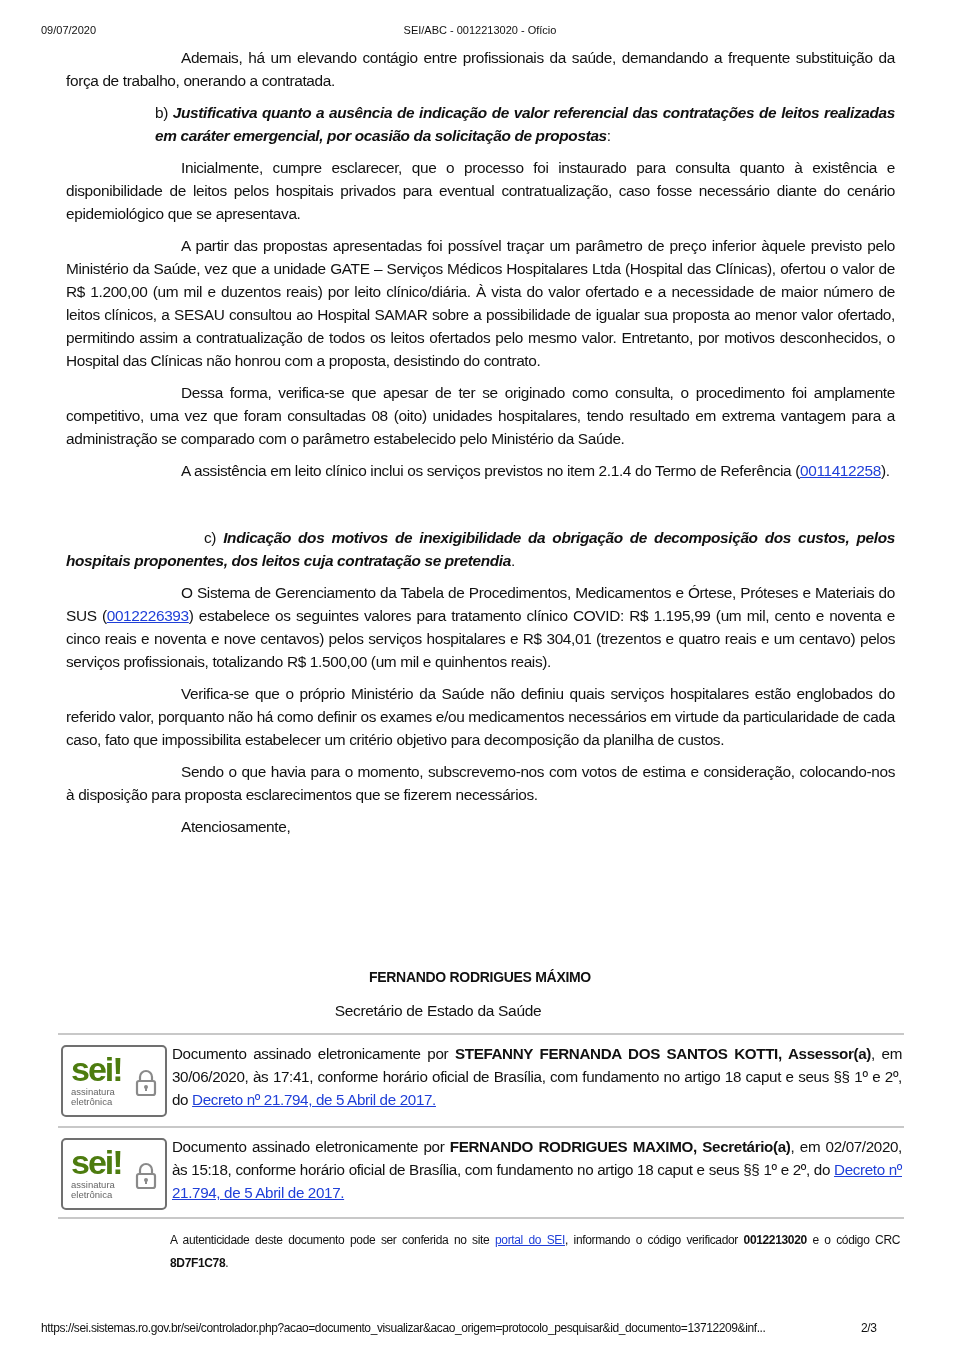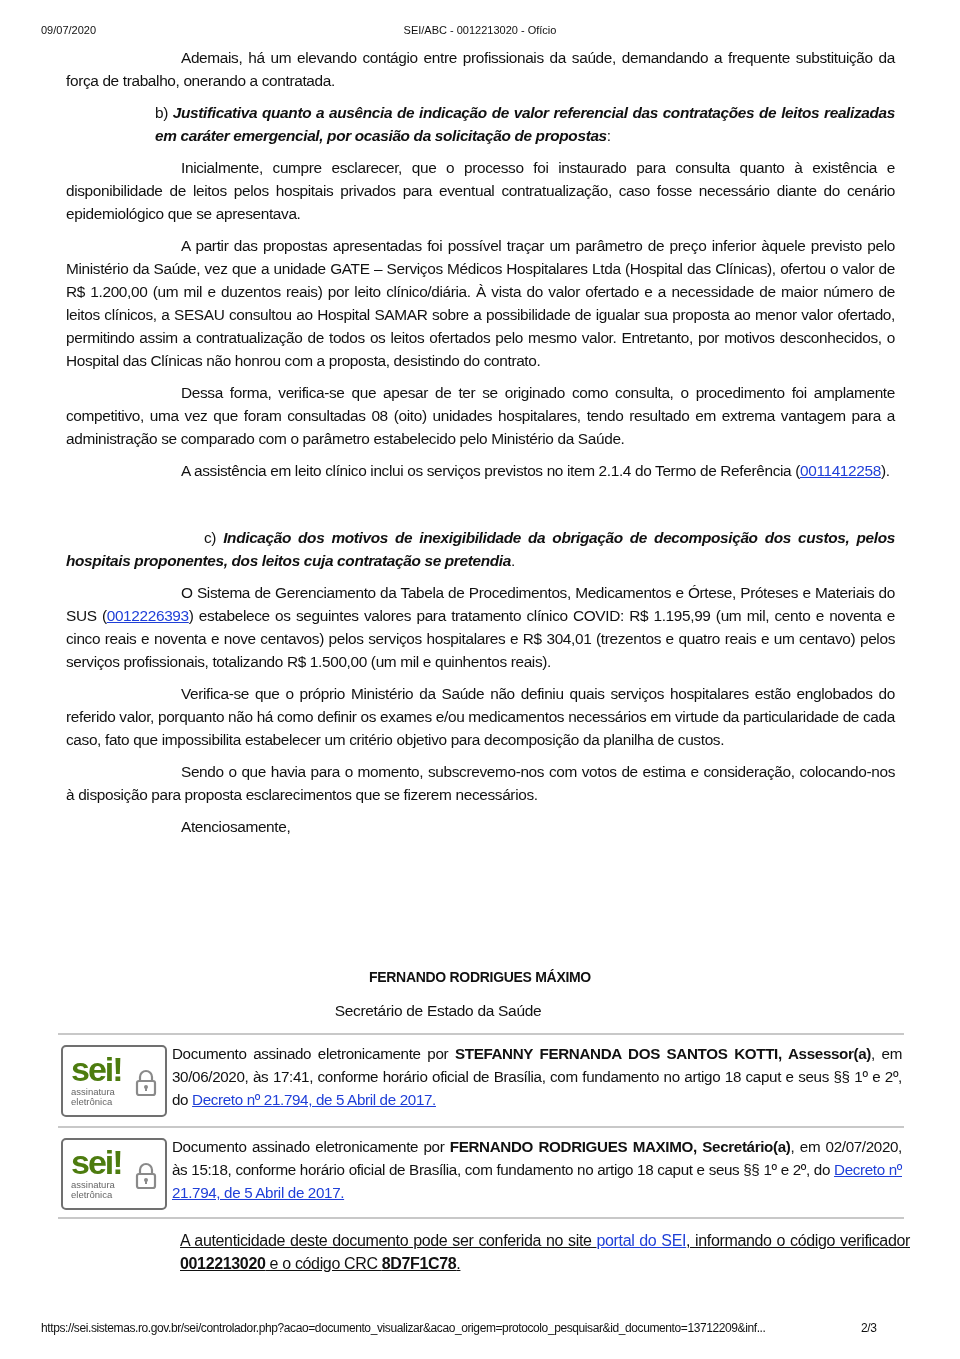--- a/index.html
+++ b/index.html
@@ -16,21 +16,21 @@
   .sig-name { position: absolute; top: 969px; left: 0; width: 960px; text-align: center; font-weight: bold; font-size: 14px; letter-spacing: -0.3px; }
   .sig-role { position: absolute; top: 1002px; left: 0; width: 876px; text-align: center; font-size: 15.5px; letter-spacing: -0.3px; }
   .rule { position: absolute; left: 58px; width: 846px; height: 2px; background: #c8c8c8; }
   .stamp { position: absolute; left: 58px; width: 846px; height: 86px; }
   .badge { position: absolute; left: 3px; top: 7px; width: 102px; height: 68px; border: 2px solid #707070; border-radius: 5px; background: #fff; }
   .badge .sei { position: absolute; left: 8px; top: 2px; font-size: 34px; font-weight: bold; color: #4d7c0f; letter-spacing: -2px; font-family: "Liberation Sans", sans-serif; line-height: 40px; }
   .badge .assin { position: absolute; left: 8px; top: 40px; font-size: 9.5px; line-height: 10px; color: #666; font-family: "Liberation Sans", sans-serif; }
   .badge .lock { position: absolute; left: 72px; top: 22px; }
   .stamp .txt { position: absolute; left: 114px; top: 4px; width: 730px; font-size: 15.2px; line-height: 23px; text-align: justify; letter-spacing: -0.35px; }
   .stamp .txt b { font-weight: bold; }
-  .auth { position: absolute; top: 1229px; left: 180px; width: 730px; font-size: 16px; line-height: 23px; text-align: justify; letter-spacing: -0.35px; text-decoration: underline; }
+  .auth { position: absolute; top: 1229px; left: 170px; width: 730px; font-size: 12px; line-height: 23px; text-align: justify; letter-spacing: -0.35px; }
   .footer { position: absolute; top: 1321px; left: 41px; width: 880px; font-size: 12px; font-family: "Liberation Sans", sans-serif; letter-spacing: -0.4px; }
   .footer .pg { position: absolute; left: 820px; top: 0; }
 </style>
 </head>
 <body>
 
 <div class="hdr">
   <span class="date">09/07/2020</span>
   <span class="title">SEI/ABC - 0012213020 - Ofício</span>
 </div>

